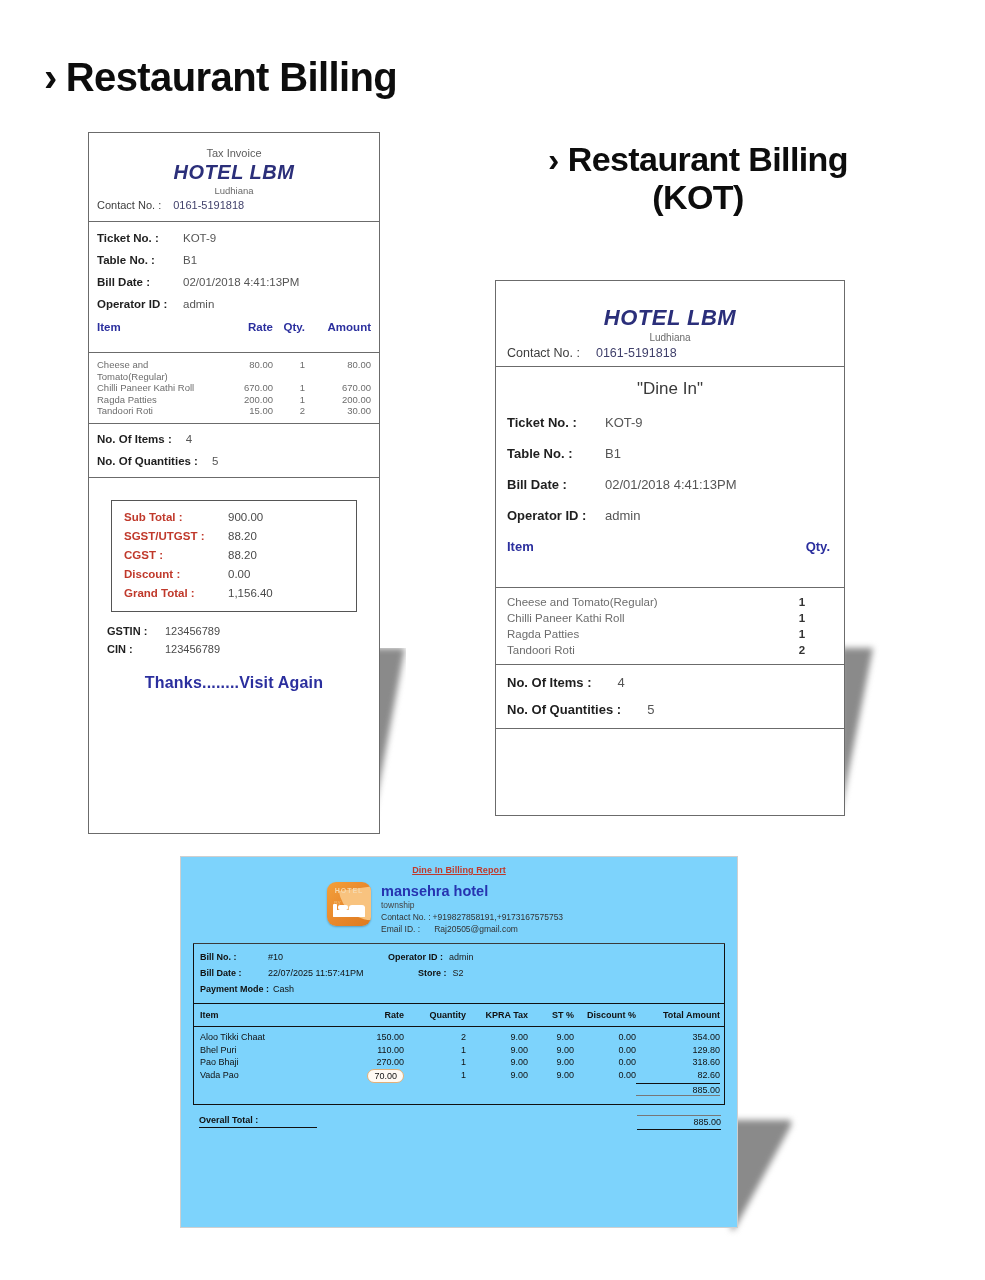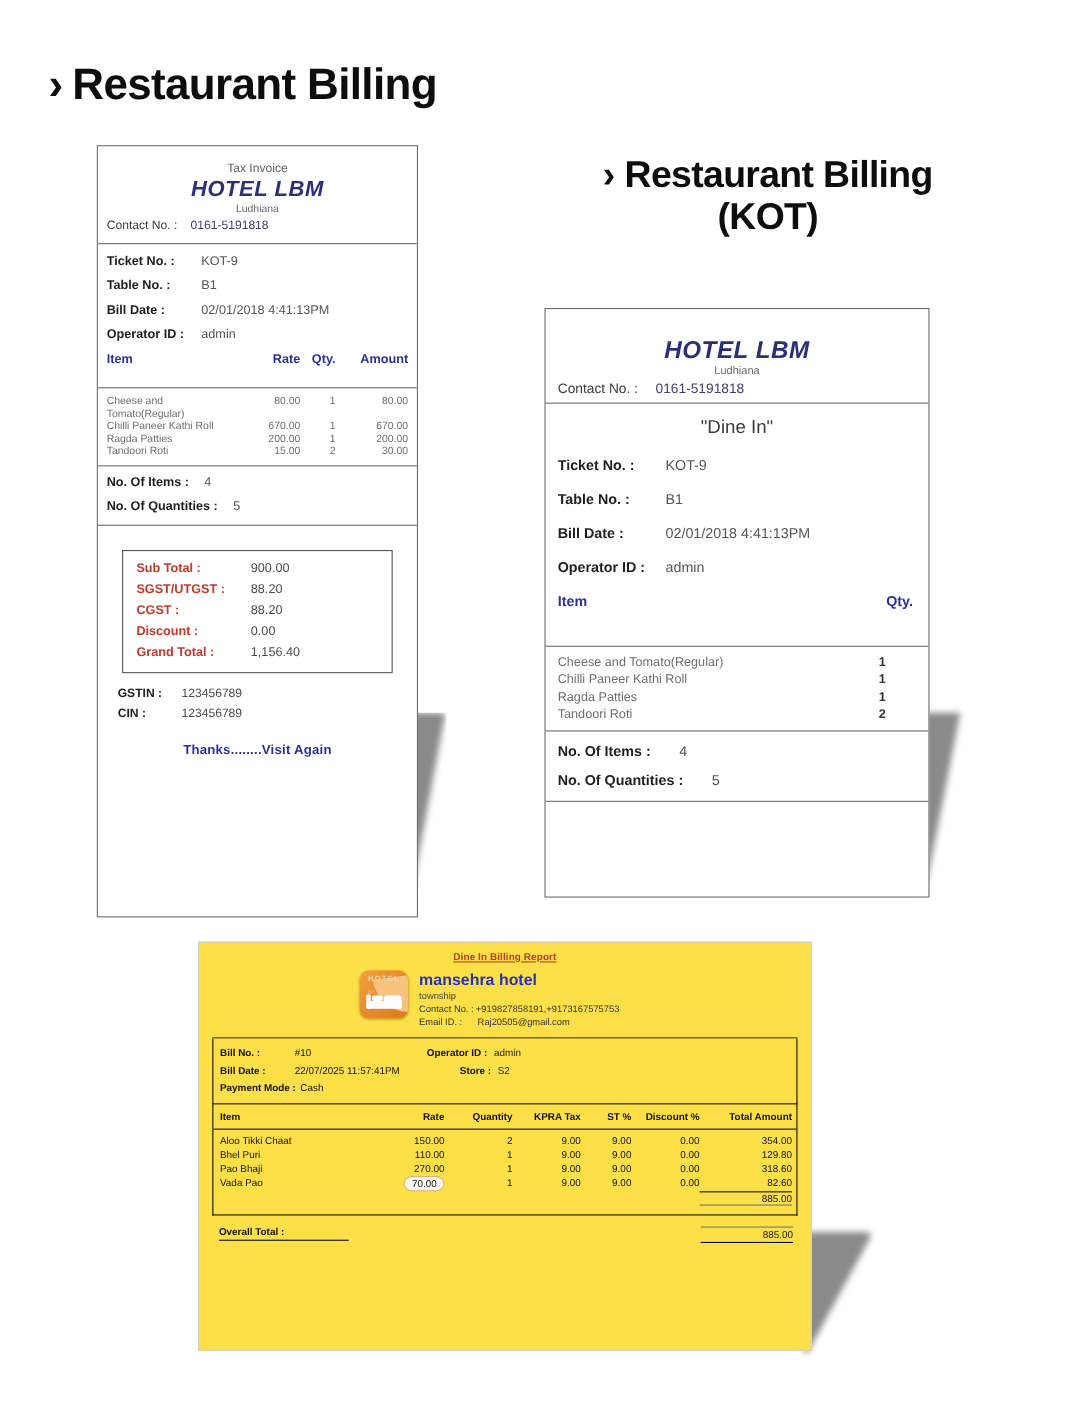--- a/index.html
+++ b/index.html
@@ -83,21 +83,21 @@
     box-sizing:border-box;
   }
   .totrow{display:flex;font-size:11.5px;padding:3.5px 0 3.5px 12px;}
   .totrow .k{color:#c0392b;font-weight:bold;width:104px;flex:0 0 104px;}
   .totrow .v{color:#4a4a4a;}
 
   .gstline{display:flex;font-size:11px;padding:3px 0 3px 18px;}
   .gstline .k{font-weight:bold;color:#1f1f1f;width:58px;flex:0 0 58px;}
   .gstline .v{color:#4a4a4a;}
   .thanks{
-    text-align:center;font-size:12px;font-weight:bold;color:#2b2f9e;
+    text-align:center;font-size:16px;font-weight:bold;color:#2b2f9e;
     margin-top:16px;letter-spacing:0.2px;
   }
   #receipt-bill .r-foot{padding-top:6px;}
 
   
   #receipt-kot{left:495px;top:280px;width:350px;height:536px;}
   #receipt-kot .ttl-hotel{font-size:22px;margin-top:24px;}
   #receipt-kot .ttl-city{font-size:10px;}
   #receipt-kot .contact-line{font-size:12.5px;padding-bottom:6px;padding-left:11px;}
   #receipt-kot .contact-val{margin-left:16px;}
@@ -111,21 +111,21 @@
   #receipt-kot .itemrow .c-qty2{width:56px;text-align:center;font-weight:bold;color:#333;}
   #receipt-kot .r-items{padding:6px 0 6px 0;}
   #receipt-kot .countline{font-size:13px;padding:6px 0 6px 11px;}
   #receipt-kot .countline .v{margin-left:26px;}
   #receipt-kot .r-counts{padding:4px 0 5px 0;}
   #receipt-kot .r-blank{height:30px;}
 
   
   #report{
     position:absolute;left:180px;top:856px;width:558px;height:372px;
-    background:#fde047;border:1px solid #cfcfcf;box-sizing:border-box;z-index:2;
+    background:#7dd3fc;border:1px solid #cfcfcf;box-sizing:border-box;z-index:2;
     font-family:"Liberation Sans", sans-serif;
   }
   .rep-inner{position:absolute;left:12px;top:8px;right:12px;bottom:8px;}
   .rep-title{
     text-align:center;font-size:9px;font-weight:bold;color:#c0392b;
     text-decoration:underline;margin-bottom:7px;letter-spacing:0.1px;
   }
   .rep-brandrow{display:flex;align-items:flex-start;padding-left:134px;}
   .logo{
     width:44px;height:44px;border-radius:9px;flex:0 0 44px;margin-right:10px;

